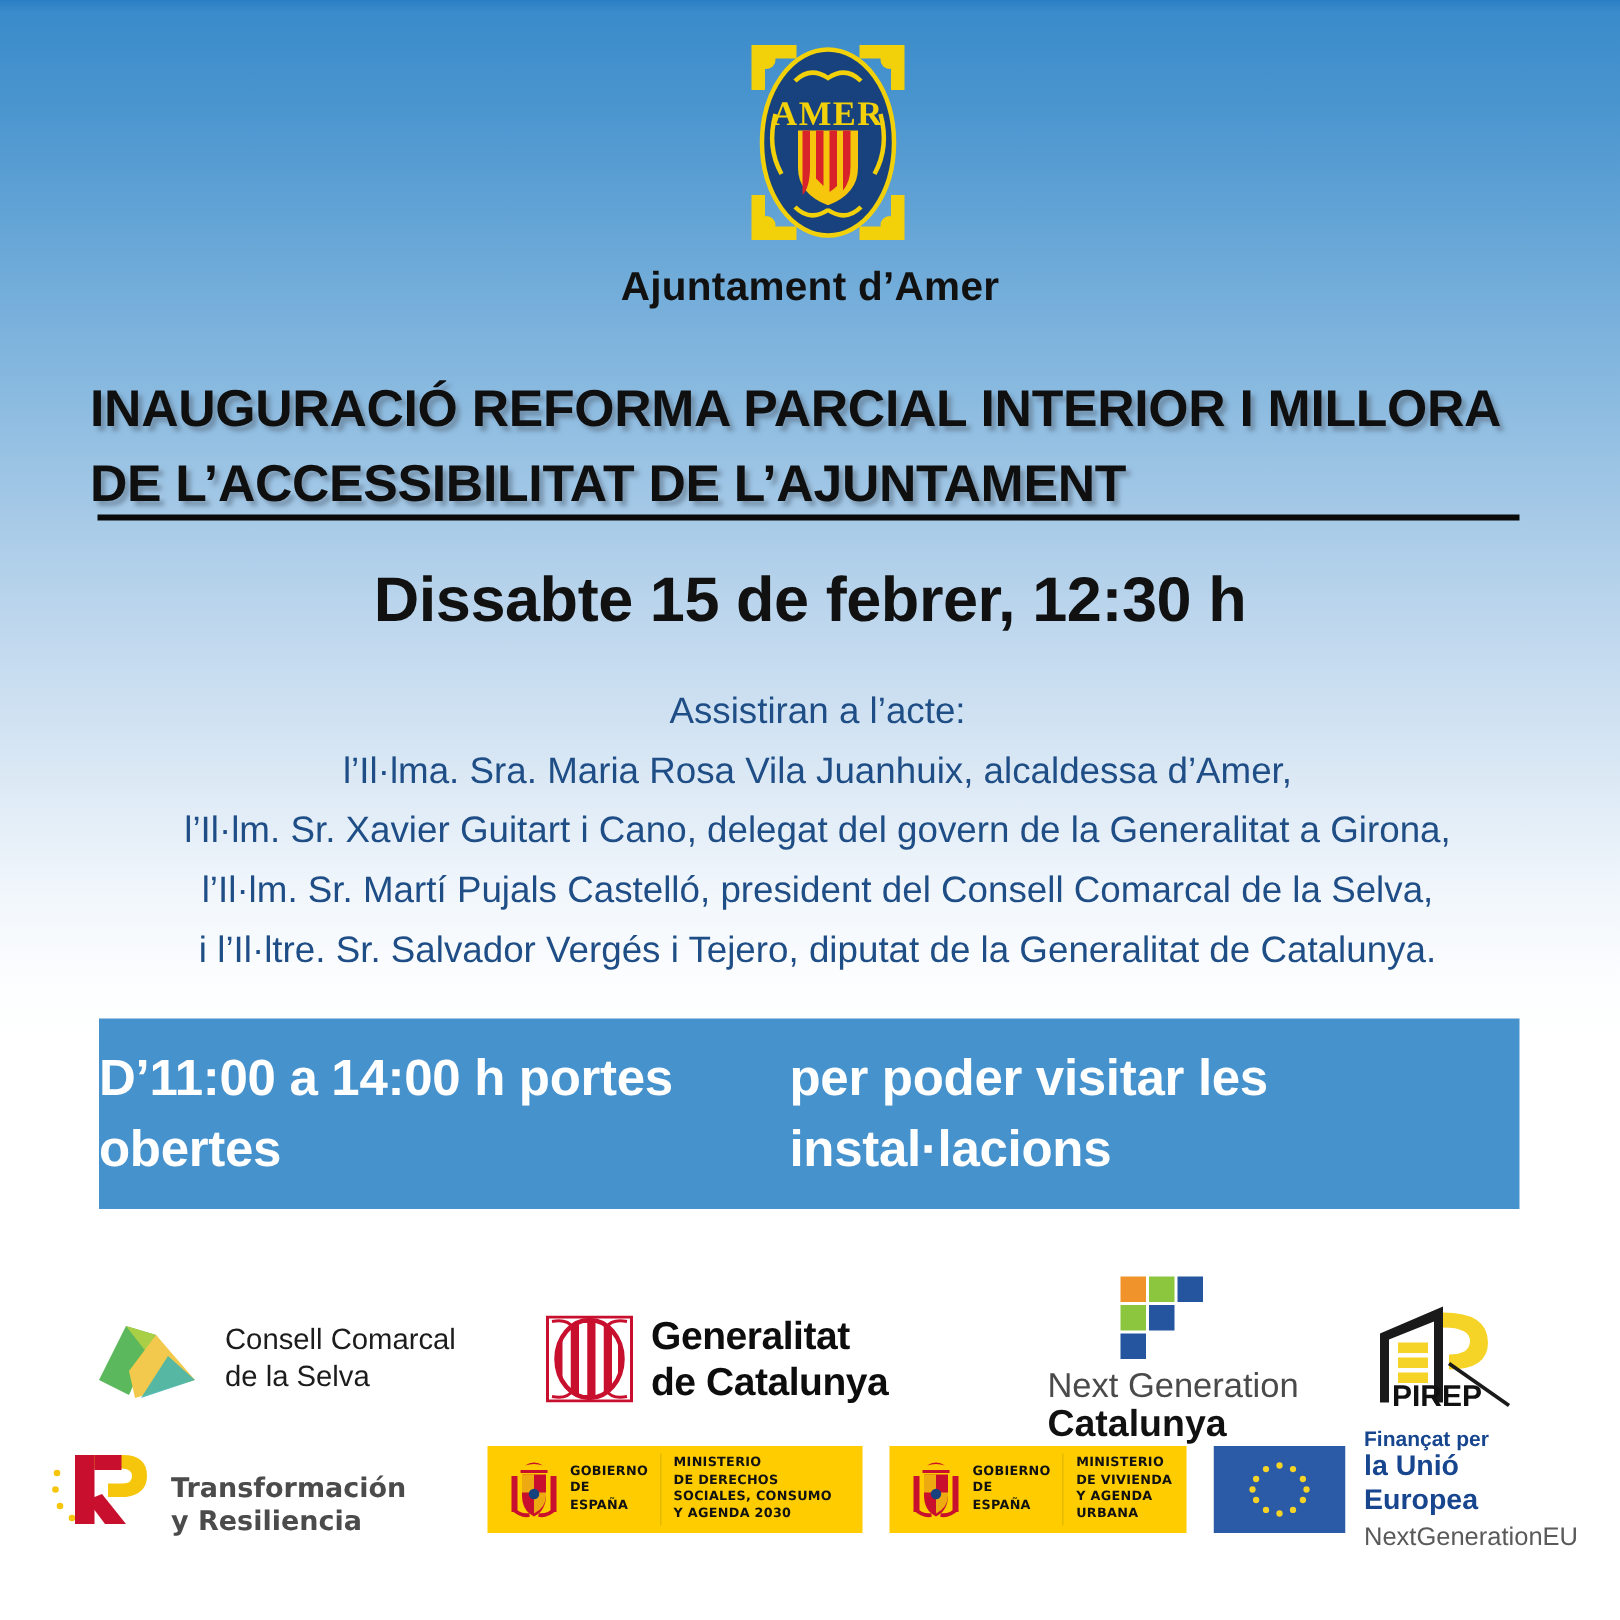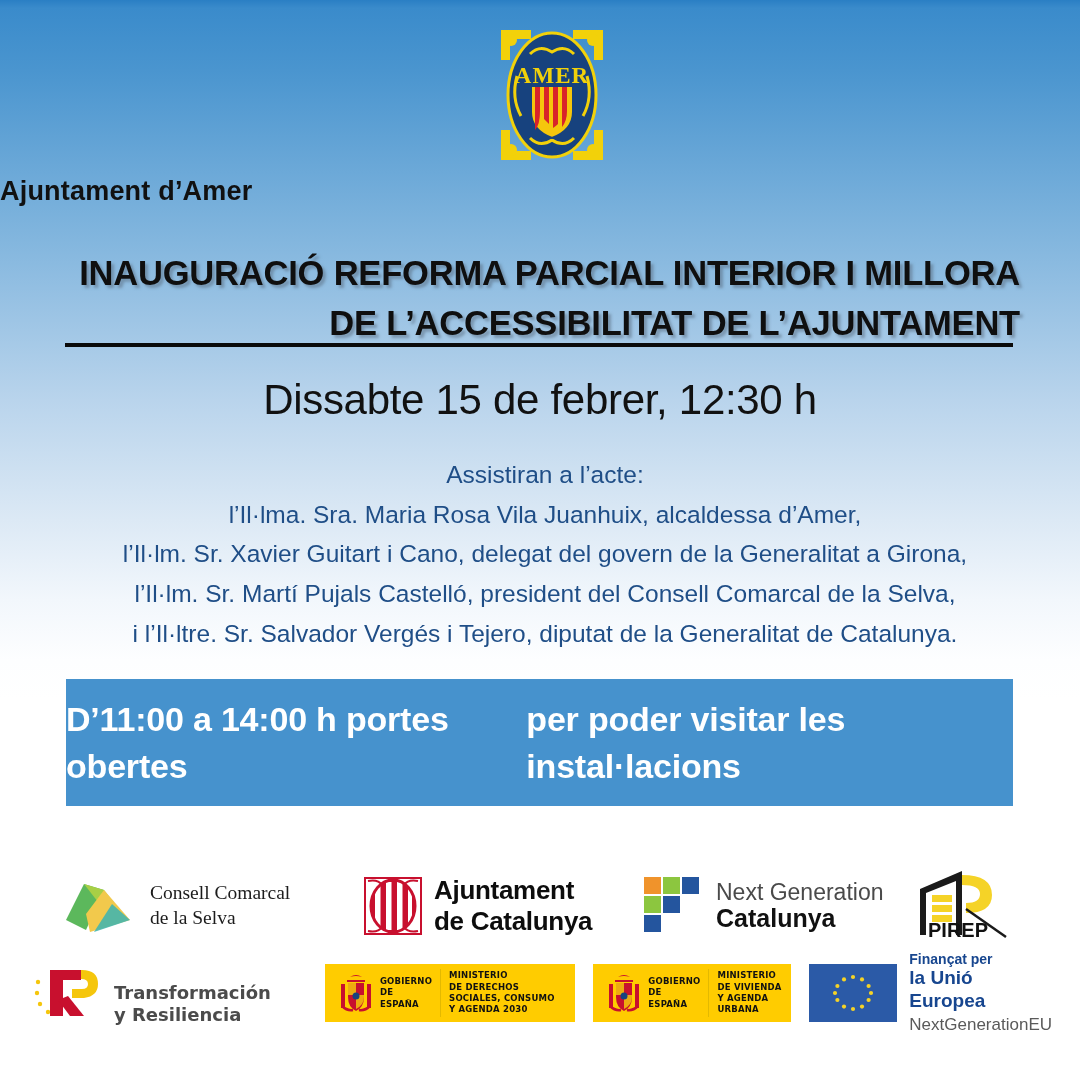--- a/index.html
+++ b/index.html
@@ -45,33 +45,34 @@
     width: 110px;
     height: 138px;
     position: relative;
   }
 
   
   .muni-name {
     position: absolute;
     left: 0; right: 0;
     top: 176px;
+    text-align: center;
     font-size: 27px;
     font-weight: bold;
     color: #111111;
     letter-spacing: 0.2px;
   }
 
   
   .title {
     position: absolute;
     left: 60px;
     right: 60px;
     top: 248px;
-    text-align: right;
+    text-align: left;
     font-size: 34.5px;
     font-weight: bold;
     color: #0f0f0f;
     line-height: 1.46;
     letter-spacing: -0.2px;
     text-shadow: 3px 3px 3px rgba(90,110,130,0.55);
   }
   .title .line2 { display: block; }
 
   
@@ -84,21 +85,21 @@
     background: #0a0a0a;
   }
 
   
   .date {
     position: absolute;
     left: 0; right: 0;
     top: 376px;
     text-align: center;
     font-size: 42px;
-    font-weight: normal;
+    font-weight: bold;
     color: #111111;
     letter-spacing: -0.3px;
   }
 
   
   .attendees {
     position: absolute;
     left: 30px;
     right: 20px;
     top: 455px;
@@ -154,37 +155,37 @@
   .logo { display: flex; align-items: center; }
 
   
   .l-ccs { width: 300px; }
   .ccs-mark { width: 76px; height: 64px; flex: 0 0 auto; }
   .ccs-text {
     margin-left: 14px;
     color: #1c1c1c;
     font-size: 19.5px;
     line-height: 1.28;
-    font-family: Liberation Serif, serif;
+    font-family: Liberation Sans, sans-serif;
   }
 
   
   .l-gen { width: 278px; margin-left: 4px; }
   .gen-mark { width: 58px; height: 58px; flex: 0 0 auto; }
   .gen-text {
     margin-left: 12px;
     color: #0d0d0d;
     font-size: 26px;
     font-weight: bold;
     line-height: 1.18;
     letter-spacing: -0.3px;
   }
 
   
-  .l-ngc { width: 268px; }
+  .l-ngc { width: 268px; flex-direction: column; }
   .ngc-mark { width: 62px; height: 62px; flex: 0 0 auto; }
   .ngc-text { margin-left: 12px; line-height: 1.1; }
   .ngc-t1 { display: block; font-size: 23px; color: #4a4a4a; }
   .ngc-t2 { display: block; font-size: 25px; color: #111111; font-weight: bold; }
 
   
   .l-pir { width: 110px; }
 
   
   .l-prt { width: 286px; }
@@ -333,21 +334,21 @@
           <g fill="#ffffff">
             <rect x="11" y="8" width="5.5" height="42"></rect>
             <rect x="22" y="5" width="5.5" height="48"></rect>
             <rect x="33" y="5" width="5.5" height="48"></rect>
             <rect x="44" y="10" width="4" height="38"></rect>
           </g>
           <ellipse cx="29" cy="29" rx="22" ry="26" fill="none" stroke="#c8102e" stroke-width="3"></ellipse>
         </svg>
       </div>
       <div class="gen-text">
-        <span>Ajuntament</span><br>
+        <span>Generalitat</span><br>
         <span>de Catalunya</span>
       </div>
     </div>
 
     <div class="logo l-ngc">
       <div class="ngc-mark">
         <svg viewBox="0 0 62 62" width="62" height="62" aria-hidden="true">
           <rect x="2" y="2" width="17" height="17" fill="#f0932b"></rect>
           <rect x="21" y="2" width="17" height="17" fill="#8cc63f"></rect>
           <rect x="40" y="2" width="17" height="17" fill="#24559e"></rect>

